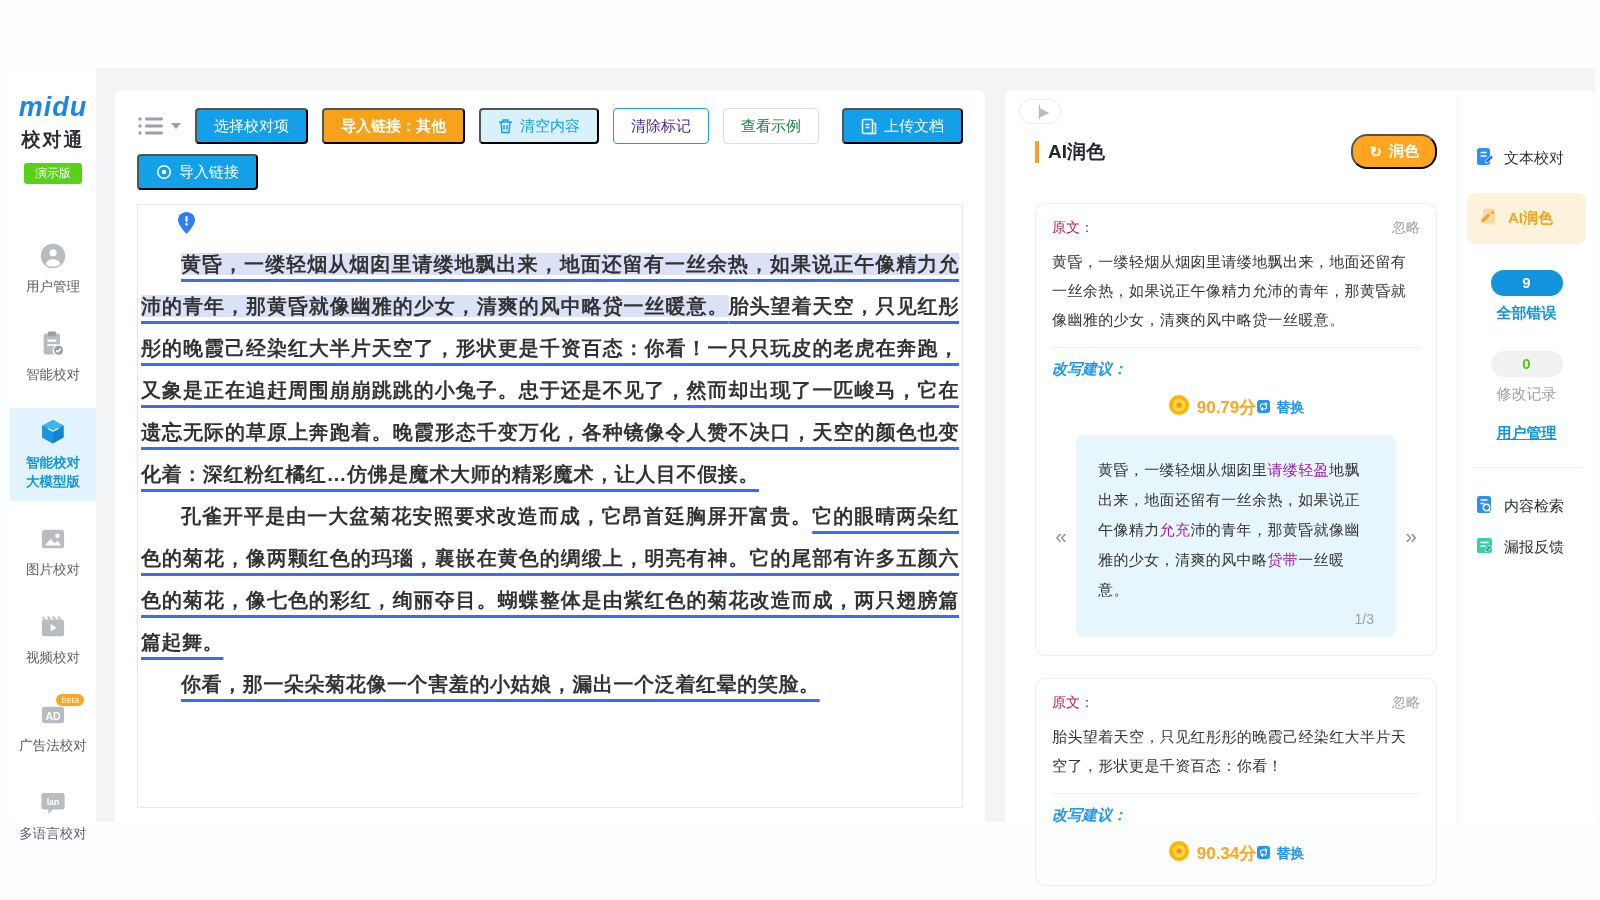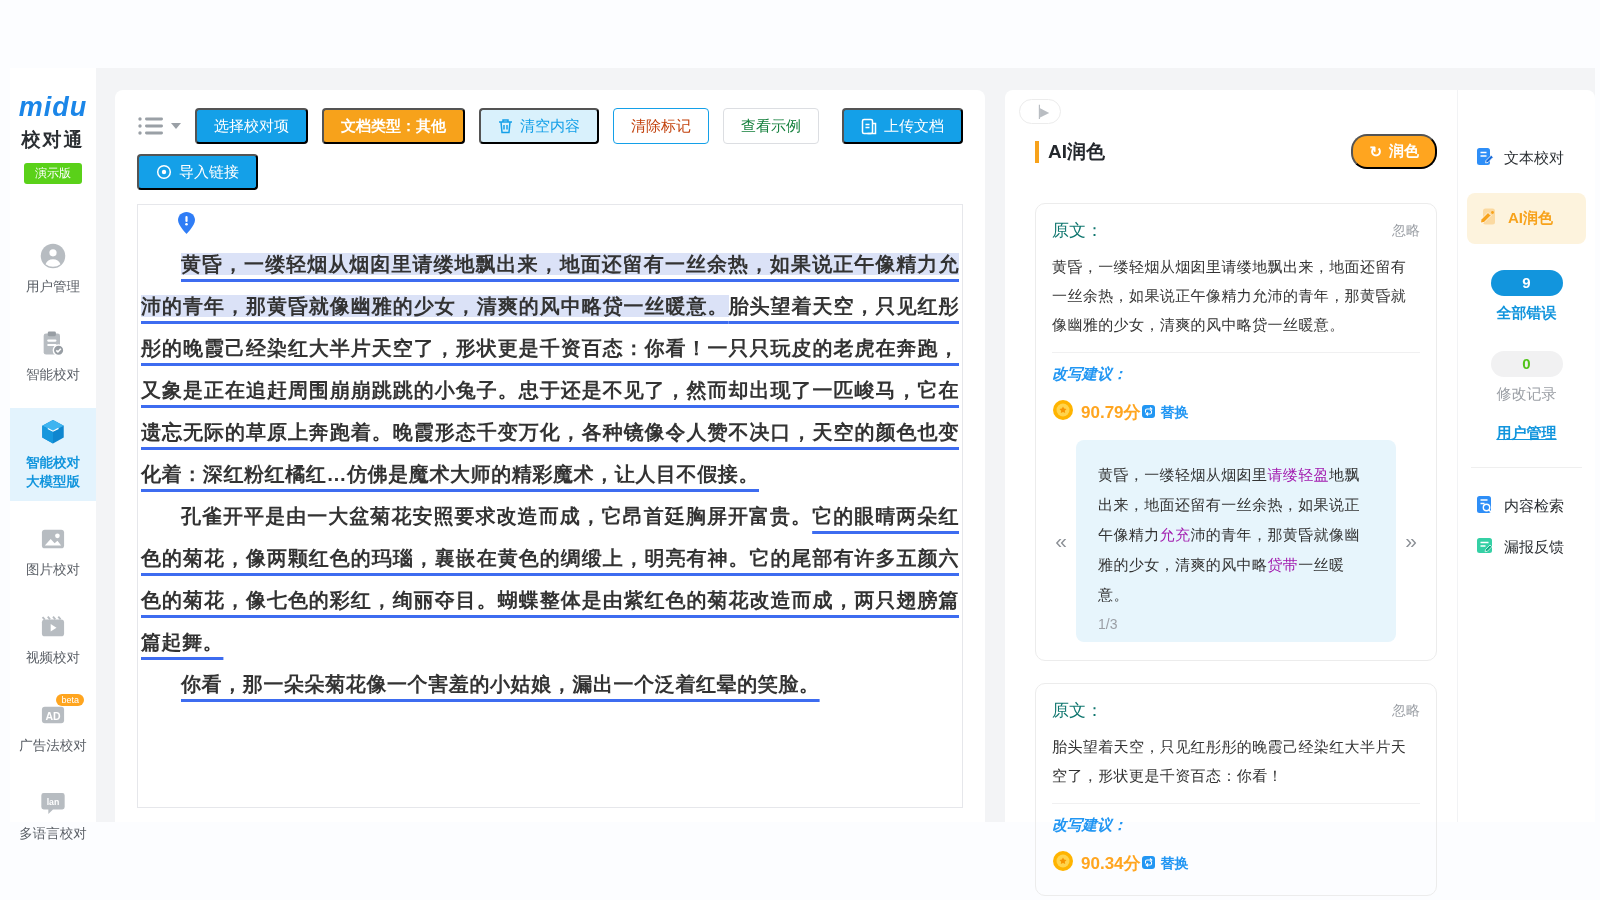--- a/index.html
+++ b/index.html
@@ -28,55 +28,55 @@
 
   
   .doc-card { position:absolute; left:19px; top:22px; width:870px; bottom:0; background:#fff; border-radius:8px 8px 0 0; padding:18px 22px 0 22px; }
   .toolbar-row { display:flex; align-items:center; gap:14px; }
   .toolbar-row.second { margin-top:10px; }
   .list-icon { display:flex; align-items:center; gap:4px; cursor:pointer; }
   .btn { height:36px; display:inline-flex; align-items:center; gap:7px; padding:0 17px; font-size:15px; border-radius:4px; cursor:pointer; white-space:nowrap; }
   .btn-blue { background:#14a0e8; color:#fff; }
   .btn-orange { background:#f7a21b; color:#fff; font-weight:bold; }
   .btn-lightblue { background:#d9f1fc; color:#14a0e8; }
-  .btn-outline-blue { background:#fff; border:1px solid #14a0e8; color:#c2410c; }
+  .btn-outline-blue { background:#fff; border:1px solid #14a0e8; color:#4c1d95; }
   .btn-outline-gray { background:#fff; border:1px solid #dcdee2; color:#15803d; }
   .btn-upload { margin-left:auto; }
   .btn .bicon { display:inline-flex; }
 
   .editor { margin-top:14px; border:1px solid #e6e7eb; height:604px; padding:38px 3px 0 3px; position:relative; overflow:hidden; }
   .pin-marker { position:absolute; left:40px; top:7px; width:17px; height:22px; }
   .doc-para { font-size:20px; font-weight:600; line-height:42px; letter-spacing:0.6px; text-align:justify; text-indent:2em; color:#333; }
   .doc-para .u { text-decoration:underline; text-decoration-color:#3d6cf0; text-decoration-thickness:3px; text-underline-offset:8px; }
   .doc-para .hl { background:#dbe2f7; }
 
   
   .right-panel { position:absolute; left:909px; top:22px; right:0; bottom:0; background:#fff; border-radius:8px 8px 0 0; display:flex; }
   .panel-left { flex:1; position:relative; padding:0 20px 0 30px; }
   .panel-collapse { position:absolute; left:14px; top:9px; width:42px; height:25px; border:1px solid #ececec; border-radius:13px; color:#b9bdc2; font-size:12px; display:flex; align-items:center; justify-content:center; gap:2px; cursor:pointer; background:#fff; }
   .panel-header { margin-top:44px; display:flex; align-items:center; justify-content:space-between; }
   .panel-title { font-size:19px; font-weight:bold; color:#23272c; border-left:4px solid #f7a21b; padding-left:9px; line-height:22px; }
   .polish-btn { background:#ffa51f; color:#fff; font-size:15px; font-weight:bold; border-radius:16px; padding:6px 16px; display:inline-flex; align-items:center; gap:7px; cursor:pointer; }
   .cards { margin-top:34px; }
   .card { border:1px solid #ececec; border-radius:10px; padding:15px 16px 18px 16px; margin-bottom:22px; }
   .card-head { display:flex; justify-content:space-between; align-items:center; }
-  .orig-label { font-size:17px; color:#0f766e; }
+  .orig-label { font-size:14px; color:#be185d; }
   .ignore-btn { font-size:14px; color:#9b9fa5; cursor:pointer; }
   .orig-text { margin-top:10px; font-size:15px; line-height:29px; letter-spacing:0.4px; color:#333; font-weight:500; }
   .card-divider { border-top:1px solid #f0f0f1; margin:13px 0 12px 0; }
   .suggest-label { font-size:15px; font-weight:bold; color:#2196f3;font-style:italic; }
-  .score-row { margin-top:15px; display:flex; align-items:center; justify-content:flex-start; }
+  .score-row { margin-top:15px; display:flex; align-items:center; justify-content:center; }
   .score-left { display:flex; align-items:center; gap:7px; font-size:17px; font-weight:bold; color:#ffa51f; }
   .replace-btn { display:inline-flex; align-items:center; gap:5px; font-size:14px; font-weight:bold; color:#2196f3; cursor:pointer; }
   .suggestion-wrap { margin-top:14px; display:flex; align-items:center; gap:6px; }
   .sg-arrow { font-size:21px; color:#8d9197; width:18px; text-align:center; cursor:pointer; flex:none; }
   .suggestion-box { flex:1; background:#e7f5fc; border-radius:8px; padding:20px 22px 10px 22px; }
   .suggestion-text { font-size:15px; line-height:30px; letter-spacing:0.4px; color:#333; font-weight:500; }
   .suggestion-text .shl { color:#a21caf; }
-  .sg-page { color:#9b9fa5; font-size:14px; margin-top:6px; }
+  .sg-page { text-align:right; color:#9b9fa5; font-size:14px; margin-top:6px; }
 
   
   .right-menu { width:138px; flex:none; border-left:1px solid #f2f3f5; padding-top:48px; }
   .rm-item { display:flex; align-items:center; gap:9px; padding:9px 0 9px 17px; font-size:15px; color:#2b2f33; cursor:pointer; }
   .rm-item.active { background:#fdf3dd; border-radius:8px; margin:14px 9px; padding:14px 0 14px 12px; color:#f7a21b; font-weight:bold; }
   .rm-counts { text-align:center; margin-top:26px; }
   .count-pill { display:inline-block; width:72px; height:26px; line-height:26px; border-radius:13px; font-size:15px; font-weight:bold; }
   .count-pill.blue { background:#1295dd; color:#fff; }
   .count-pill.gray { background:#f1f1f2; color:#52c41a; margin-top:28px; }
   .count-label { margin-top:8px; font-size:15px; }
@@ -170,21 +170,21 @@
                 <rect x="8" y="10.6" width="18" height="2.8" rx="1.4"></rect>
                 <circle cx="3" cy="19" r="1.7"></circle>
                 <rect x="8" y="17.6" width="18" height="2.8" rx="1.4"></rect>
               </g>
             </svg>
           <svg width="10" height="8" viewBox="0 0 10 8">
               <path d="M0 1h10L5 7z" fill="#9aa0a6"></path>
             </svg>
         </span>
         <button class="btn btn-blue">选择校对项</button>
-        <button class="btn btn-orange">文档类型：其他</button>
+        <button class="btn btn-orange">导入链接：其他</button>
         <button class="btn btn-lightblue">
           <span class="bicon">
               <svg width="15" height="16" viewBox="0 0 15 16">
                 <g fill="none" stroke="#14a0e8" stroke-width="1.5">
                   <path d="M1 4h13"></path>
                   <path d="M5 4V2h5v2"></path>
                   <path d="M3 4l1 10.5h7L12 4"></path>
                   <path d="M6 7v4.5M9 7v4.5"></path>
                 </g>
               </svg>

